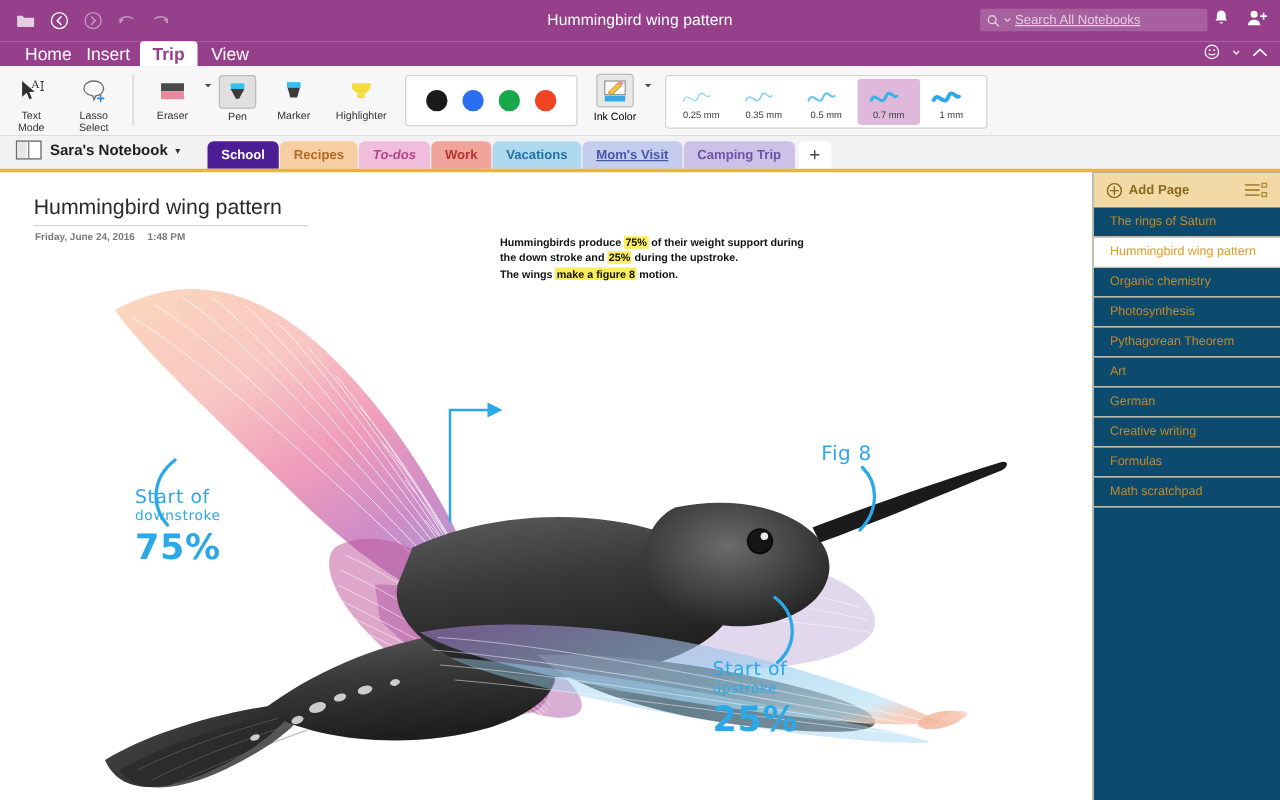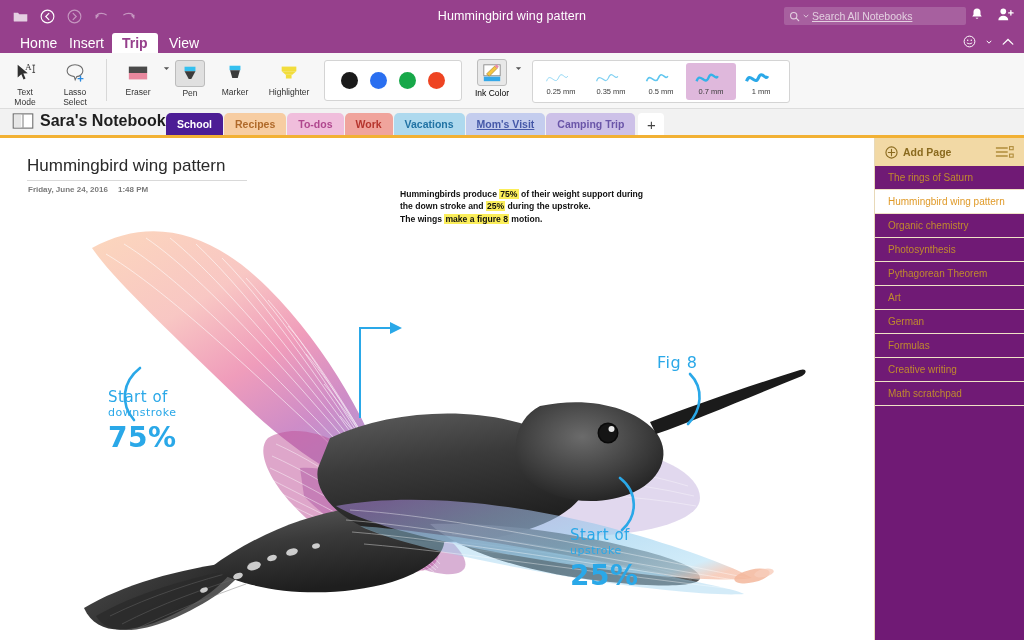--- a/index.html
+++ b/index.html
@@ -97,21 +97,21 @@
   .thick .tlbl { font-size: 7.5px; color: #3a3a3a; margin-top: 0px; }
 
   
   .navbar {
     position: absolute; left: 0; top: 109px; width: 1024px; height: 26px;
     background: #f2f2f2;
   }
   .nb-picker {
     position: absolute; left: 12px; top: 3px; display: flex; align-items: center; gap: 6px;
   }
-  .nb-name { font-size: 16px; color: #1d1d1d; font-weight: bold; }
+  .nb-name { font-size: 12px; color: #1d1d1d; font-weight: bold; }
   .nb-caret { font-size: 8px; color: #333; }
   .sections { position: absolute; left: 166px; top: 4px; display: flex; align-items: flex-end; }
   .sec {
     height: 22px; line-height: 22px; padding: 0 11px; margin-right: 1px;
     font-size: 10.5px; font-weight: bold; border-radius: 5px 5px 0 0; cursor: default;
   }
   .sec-add {
     width: 26px; height: 22px; background: #ffffff; border-radius: 4px 4px 0 0;
     display: flex; align-items: center; justify-content: center;
     font-size: 15px; color: #444; margin-left: 2px;
@@ -146,21 +146,21 @@
   .hand { position: absolute; color: #2aa8e8; font-family: "DejaVu Sans", sans-serif; }
   .hand .ln1 { font-size: 15px; letter-spacing: 0.5px; }
   .hand .ln2 { font-size: 11px; letter-spacing: 0.5px; margin-top: 0; }
   .hand .pct { font-size: 28px; font-weight: bold; margin-top: 2px; letter-spacing: 0.5px; }
   .fig8 { position: absolute; left: 657px; top: 215px; font-size: 16px; color: #2aa8e8;
           font-family: "DejaVu Sans", sans-serif; letter-spacing: 0.5px; }
 
   
   .sidebar {
     position: absolute; right: 0; top: 138px; width: 150px; height: 502px;
-    background: #701a75; border-left: 1px solid #e8d9b8;
+    background: #0c4a6e; border-left: 1px solid #e8d9b8;
   }
   .sb-head {
     height: 28px; background: #f2d9a5;
     display: flex; align-items: center; justify-content: space-between;
     padding: 0 9px 0 10px;
   }
   .sb-head-label { font-size: 10.5px; color: #8a6a1e; font-weight: bold; }
   .pg {
     height: 24px; line-height: 24px; padding-left: 13px;
     font-size: 10px; color: #c08a2e; border-bottom: 1px solid #f0e2c6; cursor: default;
@@ -392,21 +392,21 @@
         <rect x="2" y="2" width="8" height="14" fill="#e6e6e6"></rect>
         <path d="M12 1.6v14.8" stroke="#6b6b6b" stroke-width="1"></path>
       </svg>
       <span class="nb-name">Sara's Notebook</span>
       <span class="nb-caret">▾</span>
     </div>
 
     <div class="sections">
       <div class="sec" style="background:#4c1d95;color:#ffffff;">School</div>
       <div class="sec" style="background:#f7cda2;color:#b06a2a;">Recipes</div>
-      <div class="sec" style="background:#f0bedc;color:#b0478e;">To-dos</div>
+      <div class="sec" style="background:#f0bedc;color:#b0478e;font-style:italic;">To-dos</div>
       <div class="sec" style="background:#f0a49c;color:#b5342c;">Work</div>
       <div class="sec" style="background:#aed9ee;color:#2173a4;">Vacations</div>
       <div class="sec" style="background:#c4cdee;color:#4558a8;text-decoration:underline;">Mom's Visit</div>
       <div class="sec" style="background:#cdc1e8;color:#6a55a8;">Camping Trip</div>
       <div class="sec-add">+</div>
     </div>
   </div>
   <div class="gold-rule"></div>
 
   <div class="canvas">
@@ -611,19 +611,19 @@
     </div>
 
     <div>
       <div class="pg">The rings of Saturn</div>
       <div class="pg sel">Hummingbird wing pattern</div>
       <div class="pg">Organic chemistry</div>
       <div class="pg">Photosynthesis</div>
       <div class="pg">Pythagorean Theorem</div>
       <div class="pg">Art</div>
       <div class="pg">German</div>
+      <div class="pg">Creative writing</div>
       <div class="pg">Formulas</div>
-      <div class="pg">Creative writing</div>
       <div class="pg">Math scratchpad</div>
     </div>
   </div>
 
 </div>
 
 </body></html>

